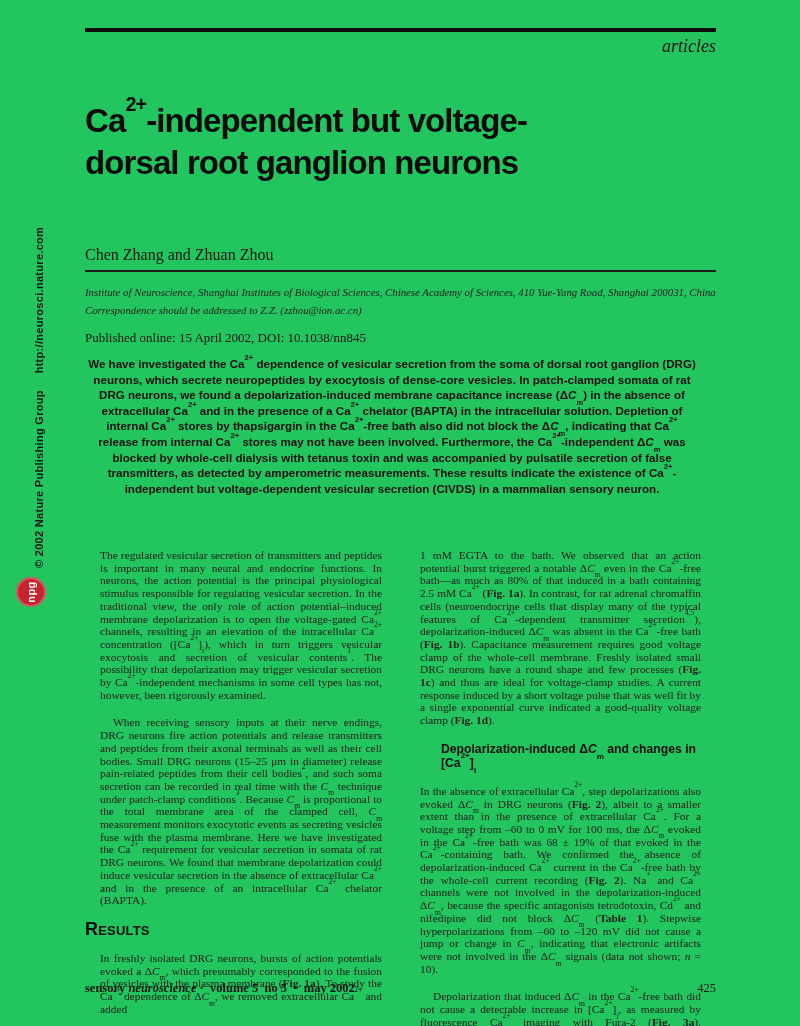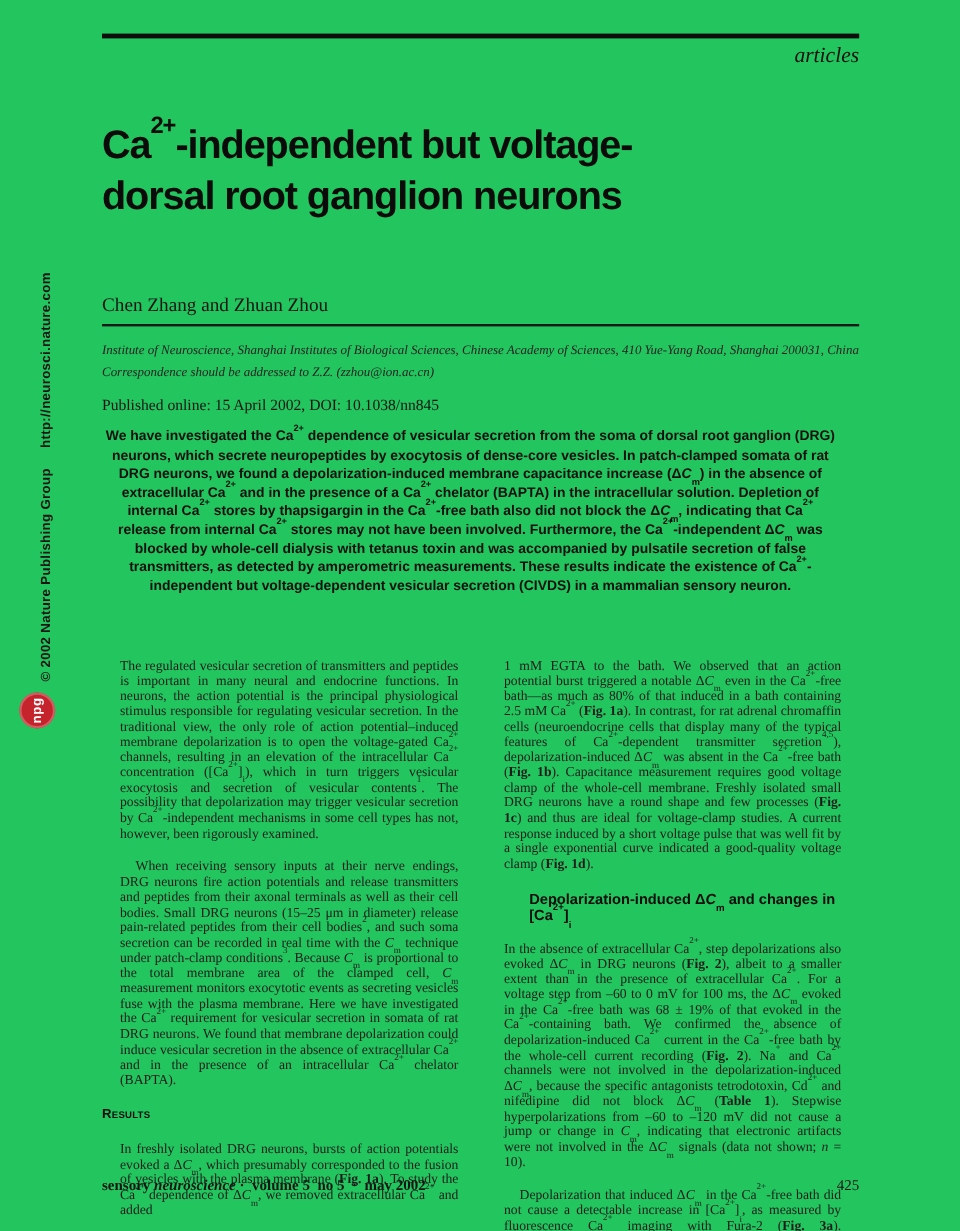--- a/index.html
+++ b/index.html
@@ -56,21 +56,21 @@
     font-size:11.6px;line-height:15.6px;color:#101010;text-align:center;
   }
 
   .col{position:absolute;top:534px;font-size:11.4px;line-height:12.7px;color:#1c1c1c;}
   .col-left{left:85px;width:312px;}
   .col-right{left:405px;width:311px;}
   .body-p{margin:15px;text-align:justify;}
   .indent{text-indent:13px;}
   .results-heading{
     margin:9px 0 0 0;font-family:"Liberation Sans", sans-serif;font-weight:bold;
-    font-variant:small-caps;font-size:11px;line-height:15px;letter-spacing:.2px;color:#0d0d0d;
+    font-variant:small-caps;font-size:18px;line-height:15px;letter-spacing:.2px;color:#0d0d0d;
   }
   .sub-heading{
     margin:0 0 1px 0;font-family:"Liberation Sans", sans-serif;font-weight:bold;
     font-size:12.2px;line-height:14px;color:#0d0d0d;
   }
   .sub-heading.mt{margin-top:10px;padding-left:36px;}
 
   .footer-left{position:absolute;left:85px;top:981px;font-size:12.5px;color:#141414;}
   .f-brand{font-weight:bold;}
   .f-brand-i{font-weight:bold;font-style:italic;}

